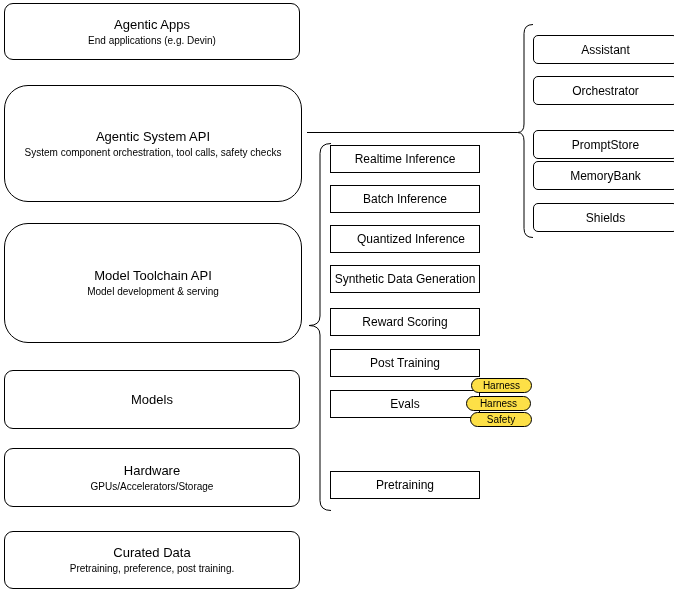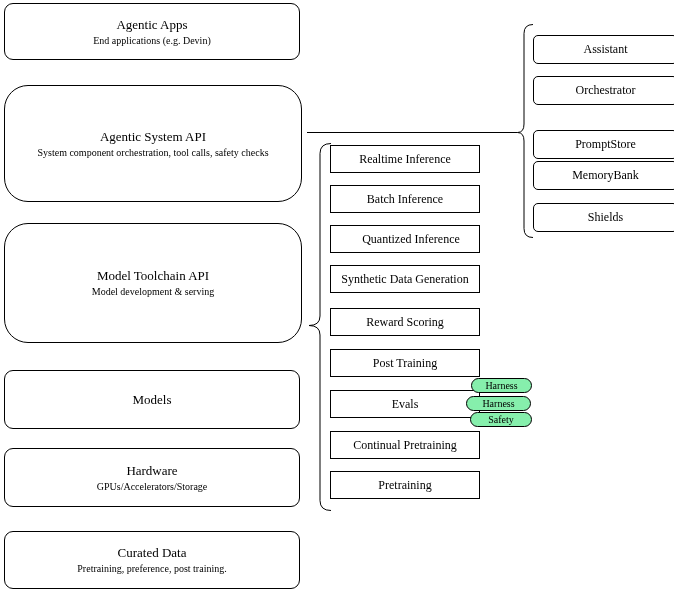--- a/index.html
+++ b/index.html
@@ -1,20 +1,20 @@
 <!DOCTYPE html>
 <html><head>
 <meta charset="utf-8">
 <style>
   html,body{margin:0;padding:0;background:#ffffff;}
   .canvas{
     position:relative;
     width:674px;height:591px;
     background:#ffffff;
-    font-family:Liberation Serif, serif;
+    font-family:Liberation Sans, sans-serif;
     color:#000;
     overflow:hidden;
   }
   .box{
     position:absolute;
     box-sizing:border-box;
     border:1px solid #000;
     background:#fff;
     display:flex;
     flex-direction:column;
@@ -25,21 +25,21 @@
   .lbox{left:4px;width:296px;border-radius:9px;}
   .lbox.bigr{width:298px;border-radius:24px;}
   .ltitle{font-size:13px;line-height:15px;}
   .lsub{font-size:10px;line-height:12px;margin-top:3px;}
   .mbox{left:330px;width:150px;height:28px;border-radius:0;font-size:12px;}
   .rbox{left:533px;width:145px;height:29px;border-radius:5px;font-size:12px;}
   .pill{
     position:absolute;
     box-sizing:border-box;
     border:1px solid #000;
-    background:#86efac;
+    background:#fde047;
     border-radius:8px;
     font-size:10px;
     display:flex;align-items:center;justify-content:center;
     z-index:5;
   }
   .overlay{position:absolute;left:0;top:0;width:682px;height:591px;pointer-events:none;}
   .overlay path,.overlay line{stroke:#000;stroke-width:1;fill:none;}
 </style>
 </head>
 <body>
@@ -98,23 +98,20 @@
   </div>
   <div class="box mbox" style="top:308px;">
     <span>Reward Scoring</span>
   </div>
   <div class="box mbox" style="top:349px;">
     <span>Post Training</span>
   </div>
   <div class="box mbox" style="top:390px;">
     <span>Evals</span>
   </div>
-  <div class="box mbox" style="top:431px;">
-    <span>Continual Pretraining</span>
-  </div>
   <div class="box mbox" style="top:471px;">
     <span>Pretraining</span>
   </div>
 
   <div class="pill" style="left:471px;top:378px;width:61px;height:15px;">
     <span>Harness</span>
   </div>
   <div class="pill" style="left:466px;top:396px;width:65px;height:15px;">
     <span>Harness</span>
   </div>

